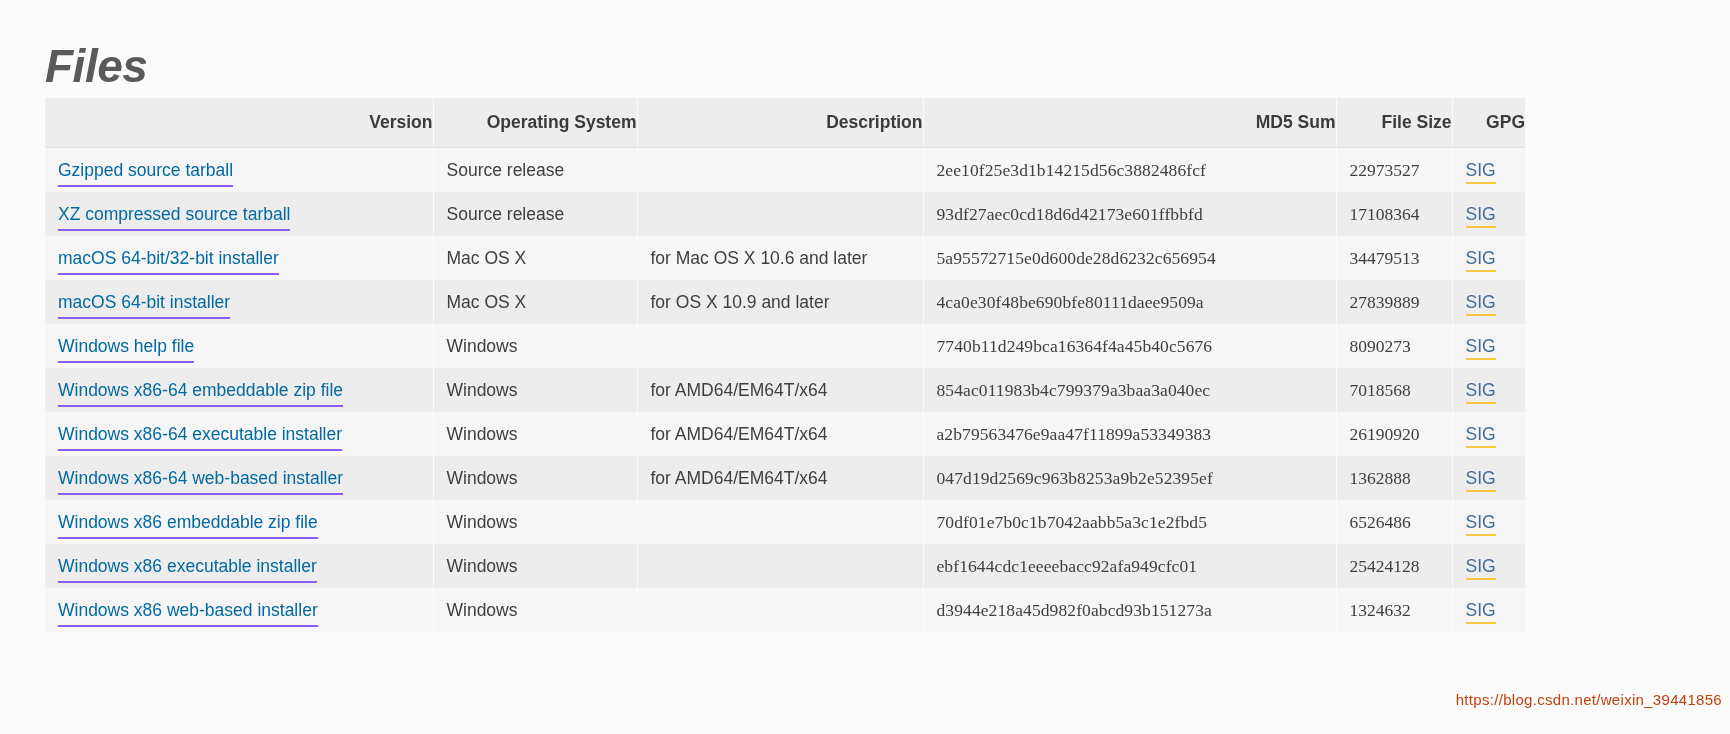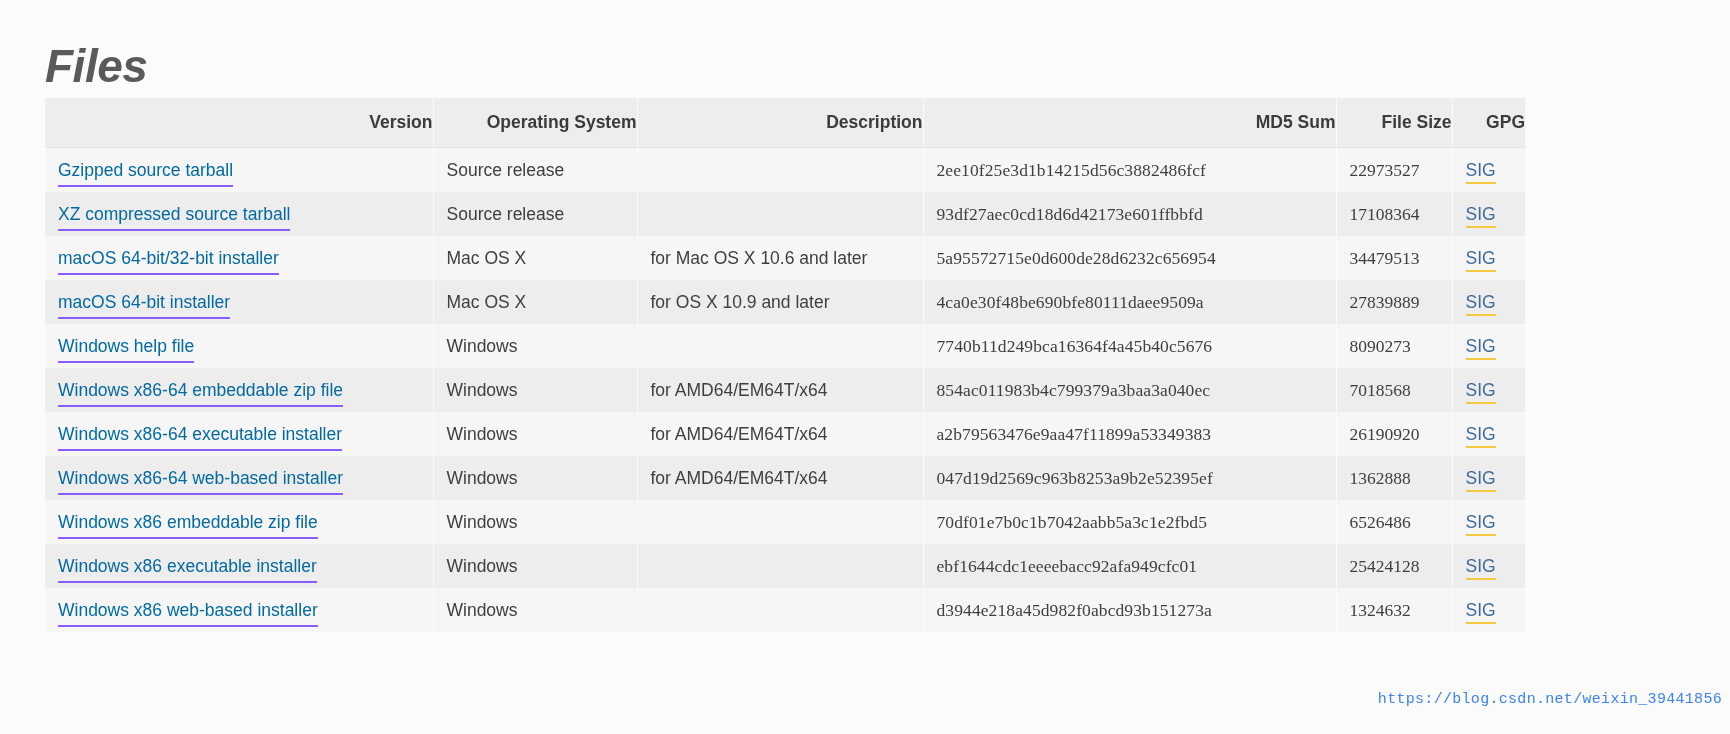--- a/index.html
+++ b/index.html
@@ -106,22 +106,22 @@
   .fsize {
     font-family: "Liberation Serif", serif;
     font-size: 18px;
     color: #414141;
   }
   .watermark {
     position: absolute;
     right: 8px;
     bottom: 26px;
     font-size: 15px;
-    color: #3b82f6;
-    font-family: Liberation Mono, monospace;
+    color: #c2410c;
+    font-family: Liberation Sans, sans-serif;
     letter-spacing: 0.3px;
     user-select: none;
     text-align: right;
   }
 </style>
 </head>
 <body>
 
 <div class="page">
 

